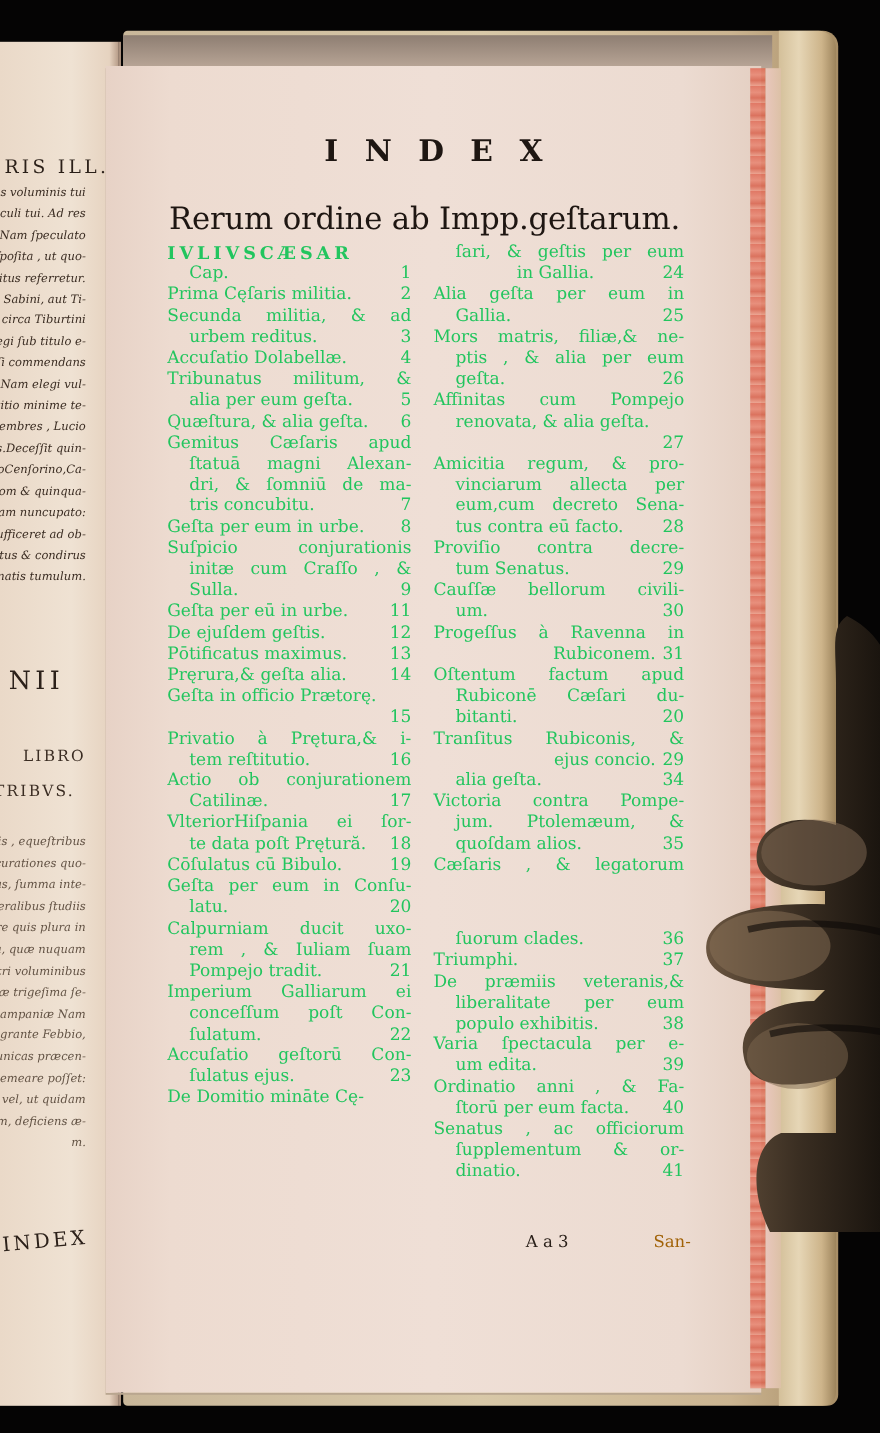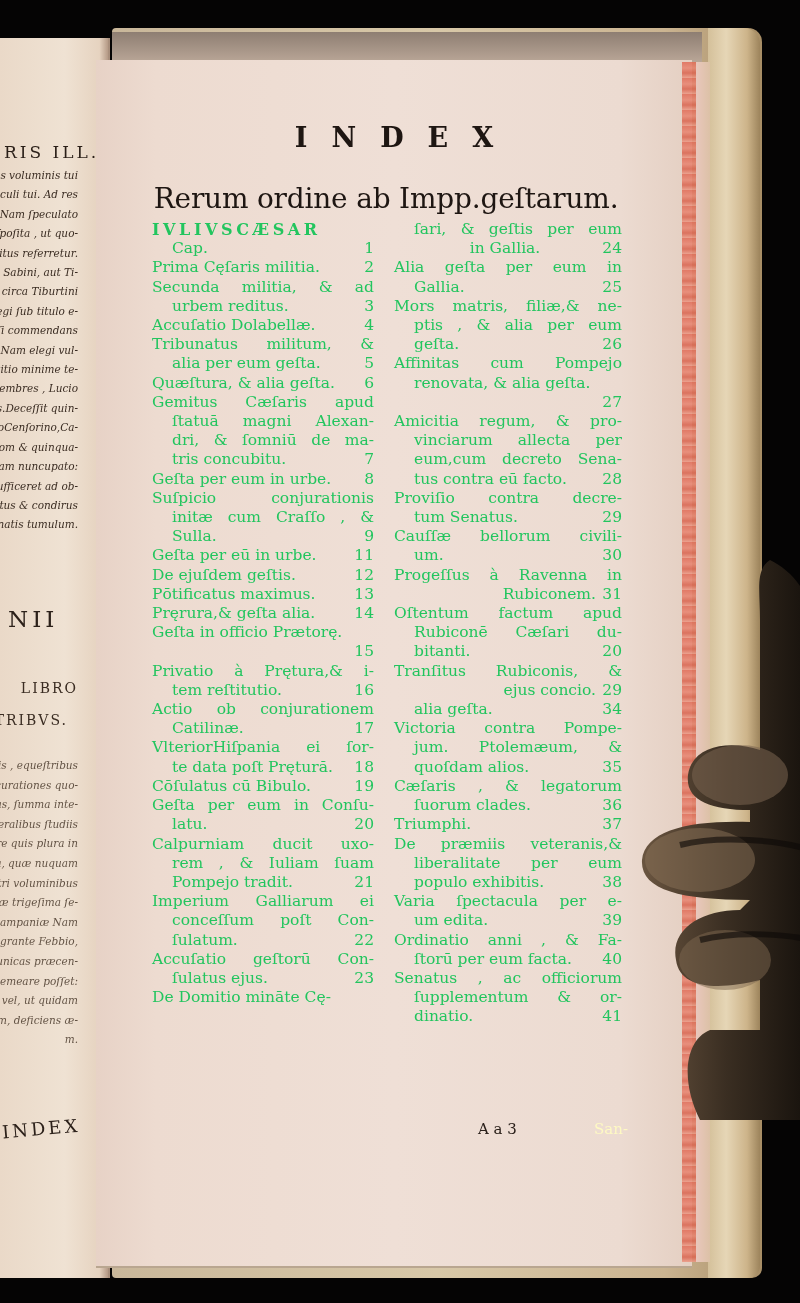--- a/index.html
+++ b/index.html
@@ -103,21 +103,21 @@
   .entry.pg-own .pg { position: static; display: block; text-align: right; }
 
   .heading-entry .line.h {
     letter-spacing: 3.6px; font-weight: bold; font-size: 16px;
   }
   .catch {
     position: absolute; top: 1120px; left: 478px; width: 150px;
     font-size: 15px; color: #2a201a;
   }
   .catch .sig { position: absolute; left: 0; }
-  .catch .word { position: absolute; right: 0; color: #fef9c3; }
+  .catch .word { position: absolute; right: 0; color: #a16207; }
 
   
   .hand {
     position: absolute; left: 640px; top: 560px; width: 170px; height: 560px;
   }
 </style>
 </head>
 <body>
 
 <div class="cover"></div>
@@ -349,21 +349,21 @@
       <span class="pg">34</span>
     </div>
     <div class="entry">
       <span class="line just">Victoria contra Pompe-</span>
       <span class="line indent just">jum. Ptolemæum, &amp;</span>
       <span class="line indent" style="padding-right: 26px;">quoſdam alios.</span>
       <span class="pg">35</span>
     </div>
     <div class="entry">
       <span class="line just">Cæſaris , &amp; legatorum</span>
-      <span class="line indent" style="padding-right: 26px;">ſuorum clades.</span>
+      <span class="line indent" style="padding-right: 26px; margin-top: 48px;">ſuorum clades.</span>
       <span class="pg">36</span>
     </div>
     <div class="entry">
       <span class="line" style="padding-right: 26px;">Triumphi.</span>
       <span class="pg">37</span>
     </div>
     <div class="entry">
       <span class="line just">De præmiis veteranis,&amp;</span>
       <span class="line indent just">liberalitate per eum</span>
       <span class="line indent" style="padding-right: 26px;">populo exhibitis.</span>

